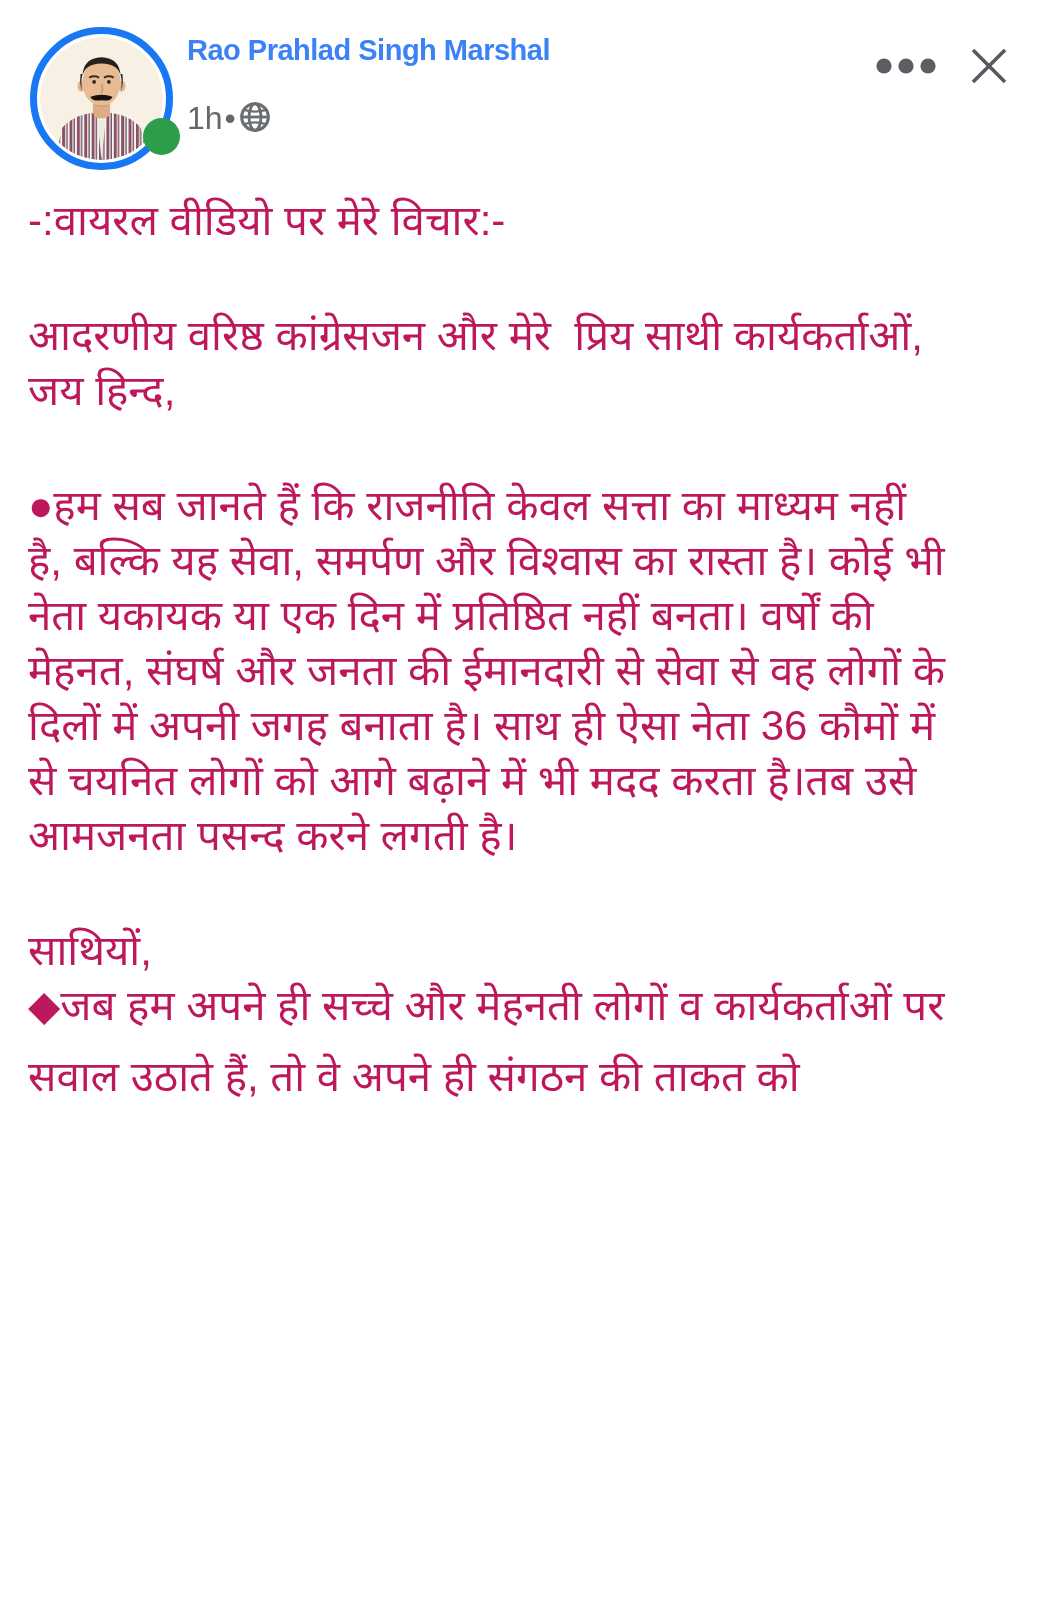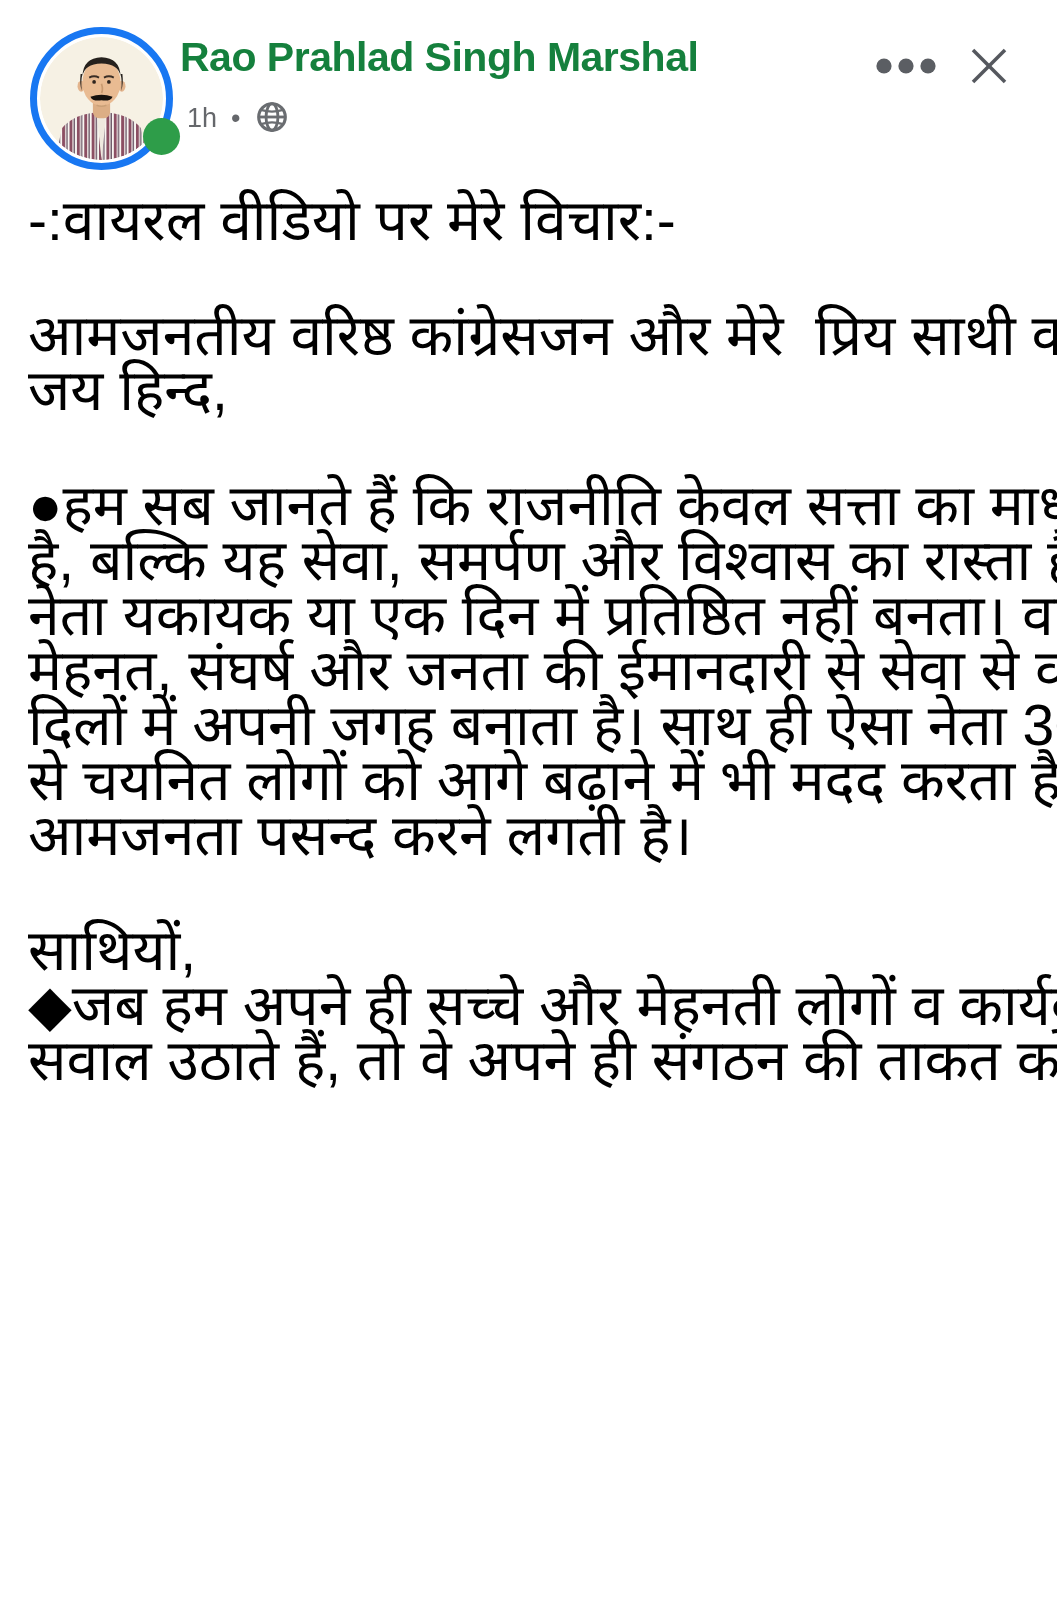--- a/index.html
+++ b/index.html
@@ -23,43 +23,43 @@
     position: absolute; left: 3px; top: 3px;
     width: 123px; height: 123px; border-radius: 50%;
     display: block;
   }
   .active-dot {
     position: absolute; left: 106px; top: 84px;
     width: 37px; height: 37px; border-radius: 50%;
     background: #2e9d49;
   }
   .author {
-    position: absolute; left: 180px; top: 34px;
-    font-size: 41px; font-weight: 700; color: #15803d;
+    position: absolute; left: 187px; top: 34px;
+    font-size: 29px; font-weight: 700; color: #3b82f6;
     letter-spacing: -0.5px; white-space: nowrap;
   }
   .meta {
     position: absolute; left: 187px; top: 100px;
-    font-size: 27px; color: #65676b;
-    display: flex; align-items: flex-end; gap: 14px;
+    font-size: 32px; color: #65676b;
+    display: flex; align-items: flex-start; gap: 2px;
   }
   .meta .globe { width: 34px; height: 34px; display: inline-block; }
   .ellipsis { position: absolute; left: 874px; top: 56px; width: 64px; height: 20px; cursor: pointer; }
   .close { position: absolute; left: 968px; top: 45px; width: 42px; height: 42px; cursor: pointer; }
 
   
   .body-text { padding: 23px 20px 0 28px; }
   .body-text p {
     margin: 0 0 60px 0;
-    font-size: 57px; line-height: 55px;
-    color: #000000;
+    font-size: 42px; line-height: 55px;
+    color: #be185d;
     white-space: pre;
     font-family: "Liberation Sans", sans-serif;
   }
-  .body-text p.last { margin-bottom: 0; }
+  .body-text p.last { margin-bottom: 16px; }
   .body-text p.clipped { margin: 0; }
 </style>
 </head>
 <body>
 
 <div class="post">
 
   <div class="header">
 
     <div class="avatar-ring">
@@ -127,21 +127,21 @@
     </svg>
 
     <svg class="close" viewBox="0 0 42 42">
       <line x1="5" y1="5" x2="37" y2="37" stroke="#55585e" stroke-width="3.6"></line>
       <line x1="37" y1="5" x2="5" y2="37" stroke="#55585e" stroke-width="3.6"></line>
     </svg>
   </div>
 
   <div class="body-text">
     <p>-:वायरल वीडियो पर मेरे विचार:-</p>
-    <p>आमजनतीय वरिष्ठ कांग्रेसजन और मेरे  प्रिय साथी कार्यकर्ताओं,
+    <p>आदरणीय वरिष्ठ कांग्रेसजन और मेरे  प्रिय साथी कार्यकर्ताओं,
 जय हिन्द,</p>
     <p>●हम सब जानते हैं कि राजनीति केवल सत्ता का माध्यम नहीं
 है, बल्कि यह सेवा, समर्पण और विश्वास का रास्ता है। कोई भी
 नेता यकायक या एक दिन में प्रतिष्ठित नहीं बनता। वर्षों की
 मेहनत, संघर्ष और जनता की ईमानदारी से सेवा से वह लोगों के
 दिलों में अपनी जगह बनाता है। साथ ही ऐसा नेता 36 कौमों में
 से चयनित लोगों को आगे बढ़ाने में भी मदद करता है।तब उसे
 आमजनता पसन्द करने लगती है।</p>
     <p class="last">साथियों,
 ◆जब हम अपने ही सच्चे और मेहनती लोगों व कार्यकर्ताओं पर</p>

